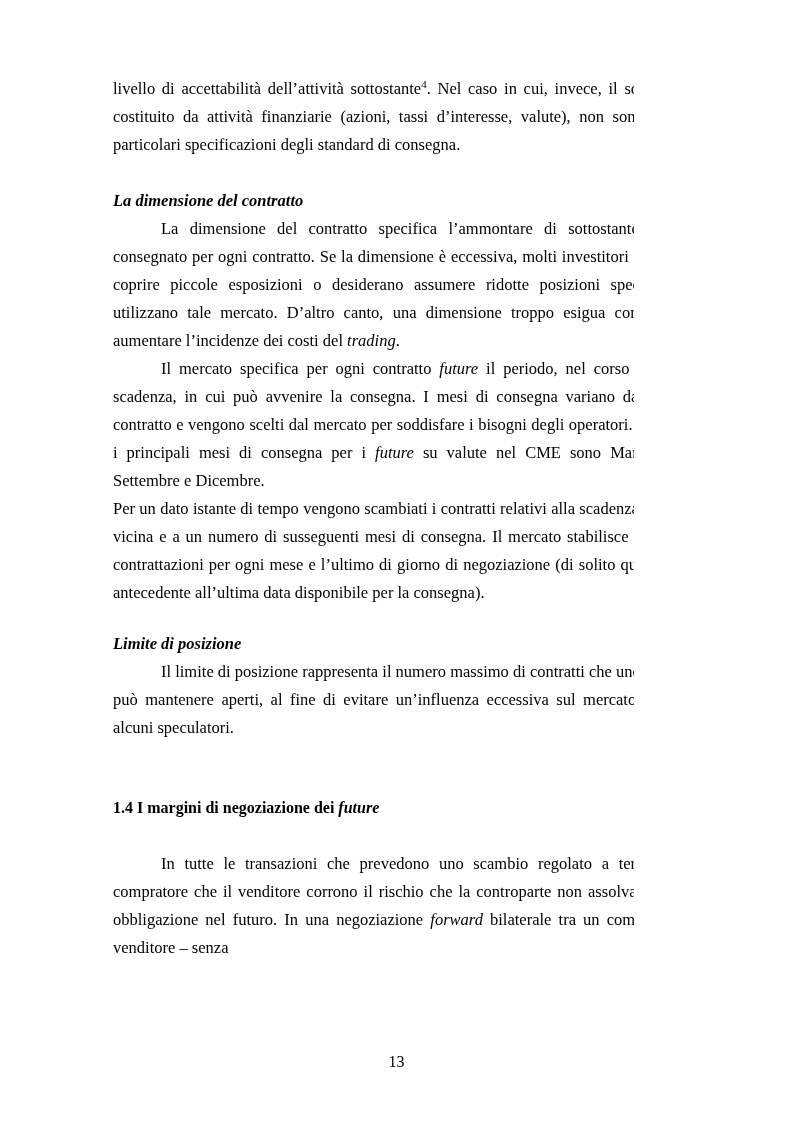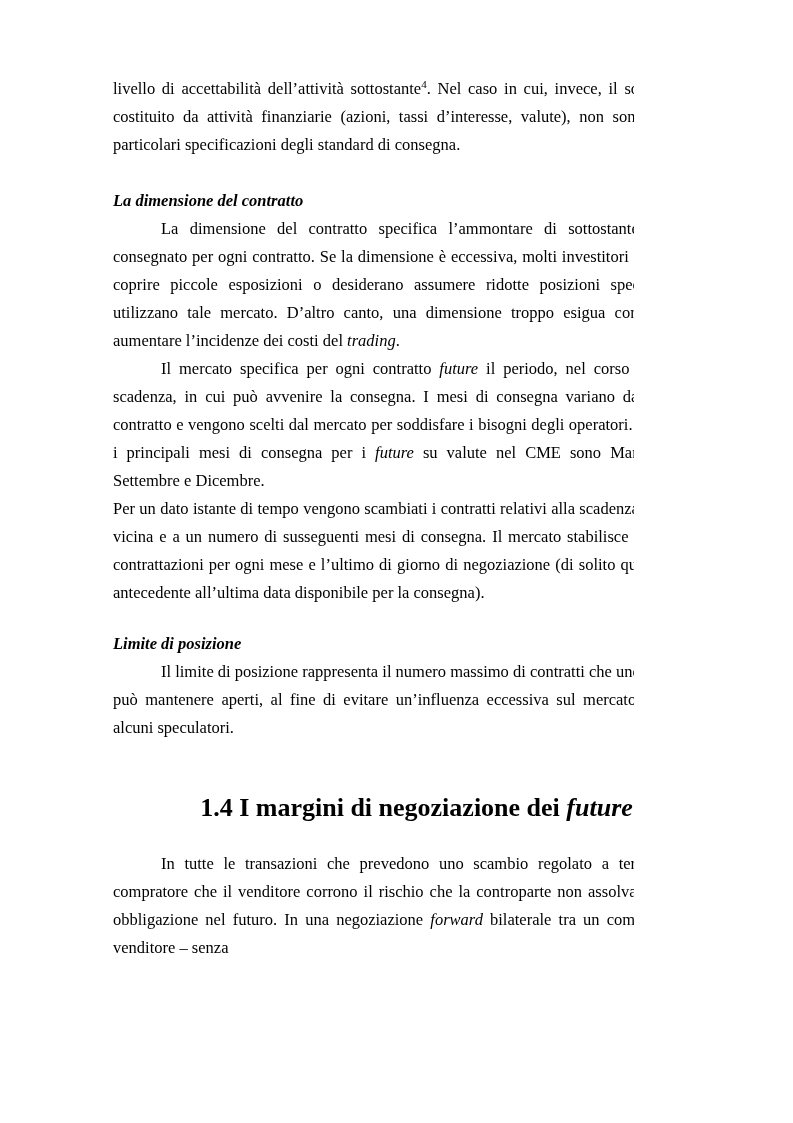--- a/index.html
+++ b/index.html
@@ -40,24 +40,24 @@
     font-size: 16.5px;
     font-weight: bold;
     font-style: italic;
     line-height: 28px;
     text-align: left;
     margin: 28px 0 0 0;
   }
   h3.gap-lg { margin-top: 53px; }
   h3.gap-sm { margin-top: 23px; }
   h2.section {
-    font-size: 26px;
+    font-size: 16px;
     font-weight: bold;
     line-height: 30px;
-    text-align: center;
+    text-align: left;
     margin: 51px 0 27px 0;
   }
   .footnote-area {
     position: absolute;
     left: 113px;
     top: 1001px;
     width: 607px;
   }
   .fn-rule {
     width: 193px;
@@ -109,14 +109,15 @@
 
     <p class="body indent">Il limite di posizione rappresenta il numero massimo di contratti che uno speculatore può mantenere aperti, al fine di evitare un’influenza eccessiva sul mercato da parte di alcuni speculatori.</p>
 
     <h2 class="section"><span>1.4 I margini di negoziazione dei </span><i>future</i></h2>
 
     <p class="body indent"><span>In tutte le transazioni che prevedono uno scambio regolato a termine, sia il compratore che il venditore corrono il rischio che la controparte non assolva alla propria obbligazione nel futuro. In una negoziazione </span><i>forward</i><span> bilaterale tra un compratore e un venditore – senza</span></p>
 
   </div>
 
 
+  <div class="page-number">13</div>
 
 </div>
 
 </body></html>

